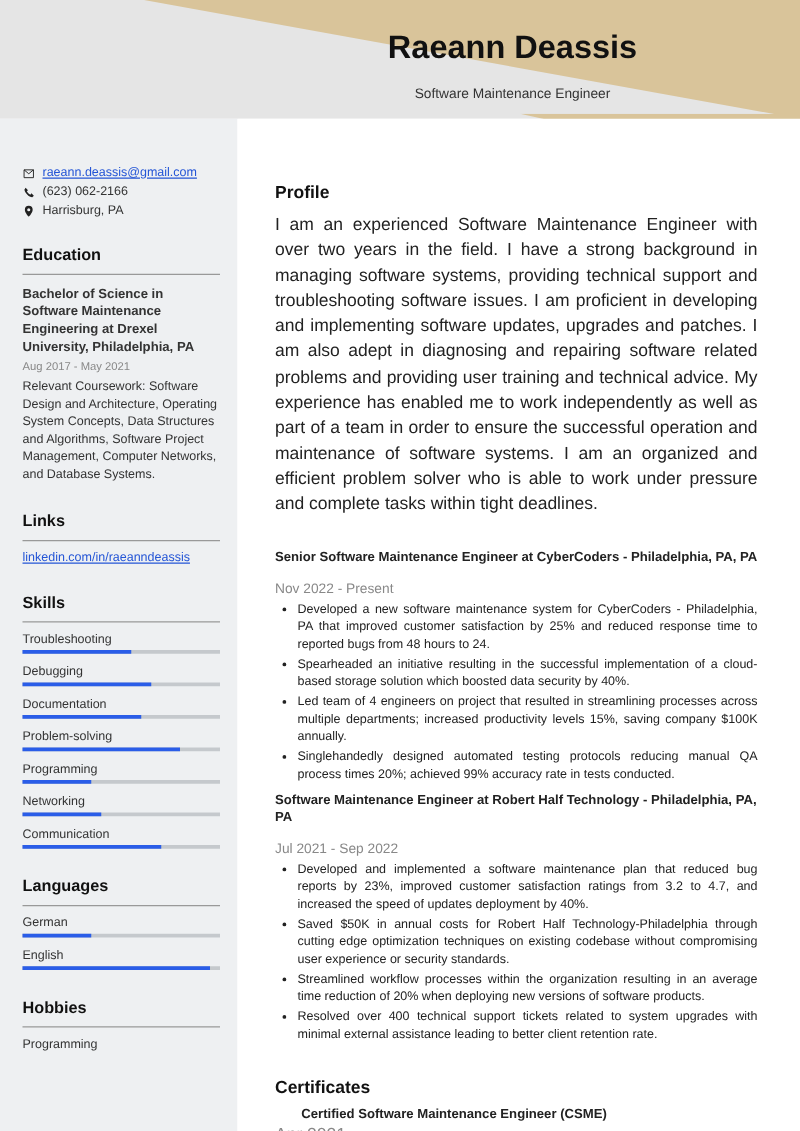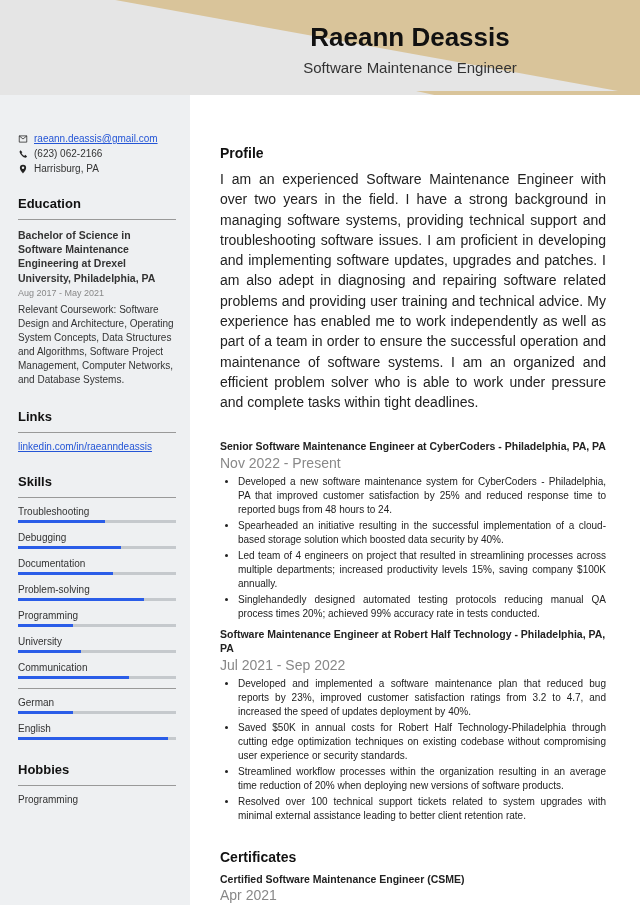--- a/index.html
+++ b/index.html
@@ -43,23 +43,23 @@
     width: 100%;
     text-align: center;
     padding-left: 180px;
   }
   .name {
     font-size: 26px;
     font-weight: 700;
     color: #111;
   }
   .title {
-    font-size: 15px;
+    font-size: 11px;
     color: #333;
-    margin-top: 6px;
+    margin-top: 16px;
   }
   .page {
     display: flex;
     position: relative;
     z-index: 1;
   }
   .sidebar {
     width: 190px;
     background: #eef0f2;
     padding: 38px 14px 14px 18px;
@@ -142,37 +142,38 @@
     line-height: 1.45;
     text-align: justify;
   }
   .main-section { margin-top: 26px; }
   .job-title {
     font-weight: 700;
     font-size: 10.5px;
     line-height: 1.35;
   }
   .job-dates {
-    font-size: 14px;
+    font-size: 11px;
     color: #888;
-    margin: 2px 0 4px 0;
+    margin: 12px 0 4px 0;
   }
   ul.bullets {
     padding-left: 18px;
     margin-bottom: 6px;
   }
   ul.bullets li {
     font-size: 10px;
     line-height: 1.4;
     margin-bottom: 2px;
     text-align: justify;
   }
   .cert-title {
     font-weight: 700;
     font-size: 10.5px;
+    margin-left: 21px;
   }
   .cert-date {
     font-size: 14px;
     color: #888;
     margin: 2px 0 8px 0;
   }
 </style>
 </head>
 <body>
 
@@ -244,33 +245,34 @@
             <div class="skill-fill" style="width:80%"></div>
           </div>
         </div>
         <div class="skill">
           <div class="skill-label">Programming</div>
           <div class="skill-bar">
             <div class="skill-fill" style="width:35%"></div>
           </div>
         </div>
         <div class="skill">
-          <div class="skill-label">University</div>
+          <div class="skill-label">Networking</div>
           <div class="skill-bar">
             <div class="skill-fill" style="width:40%"></div>
           </div>
         </div>
         <div class="skill">
           <div class="skill-label">Communication</div>
           <div class="skill-bar">
             <div class="skill-fill" style="width:70%"></div>
           </div>
         </div>
       </div>
 
+    <div class="section-h">Languages</div>
     <hr class="hr">
     <div id="langs-container">
         <div class="skill">
           <div class="skill-label">German</div>
           <div class="skill-bar">
             <div class="skill-fill" style="width:35%"></div>
           </div>
         </div>
         <div class="skill">
           <div class="skill-label">English</div>
@@ -303,21 +305,21 @@
               <li>Singlehandedly designed automated testing protocols reducing manual QA process times 20%; achieved 99% accuracy rate in tests conducted.</li>
             </ul>
           </div>
           <div>
             <div class="job-title">Software Maintenance Engineer at Robert Half Technology - Philadelphia, PA, PA</div>
             <div class="job-dates">Jul 2021 - Sep 2022</div>
             <ul class="bullets">
               <li>Developed and implemented a software maintenance plan that reduced bug reports by 23%, improved customer satisfaction ratings from 3.2 to 4.7, and increased the speed of updates deployment by 40%.</li>
               <li>Saved $50K in annual costs for Robert Half Technology-Philadelphia through cutting edge optimization techniques on existing codebase without compromising user experience or security standards.</li>
               <li>Streamlined workflow processes within the organization resulting in an average time reduction of 20% when deploying new versions of software products.</li>
-              <li>Resolved over 100 technical support tickets related to system upgrades with minimal external assistance leading to better client retention rate.</li>
+              <li>Resolved over 400 technical support tickets related to system upgrades with minimal external assistance leading to better client retention rate.</li>
             </ul>
           </div>
         </div>
     </div>
 
     <div class="main-section">
       <div class="main-h">Certificates</div>
       <div id="certs-container">
           <div class="cert-title">Certified Software Maintenance Engineer (CSME)</div>
           <div class="cert-date">Apr 2021</div>

